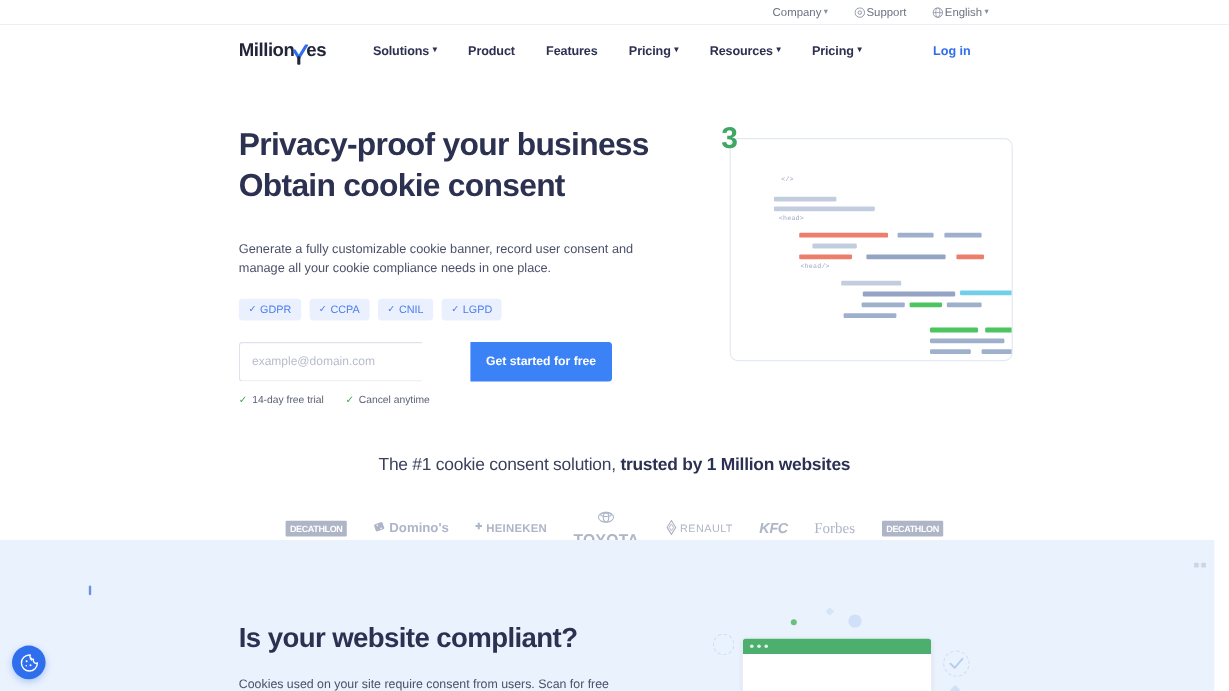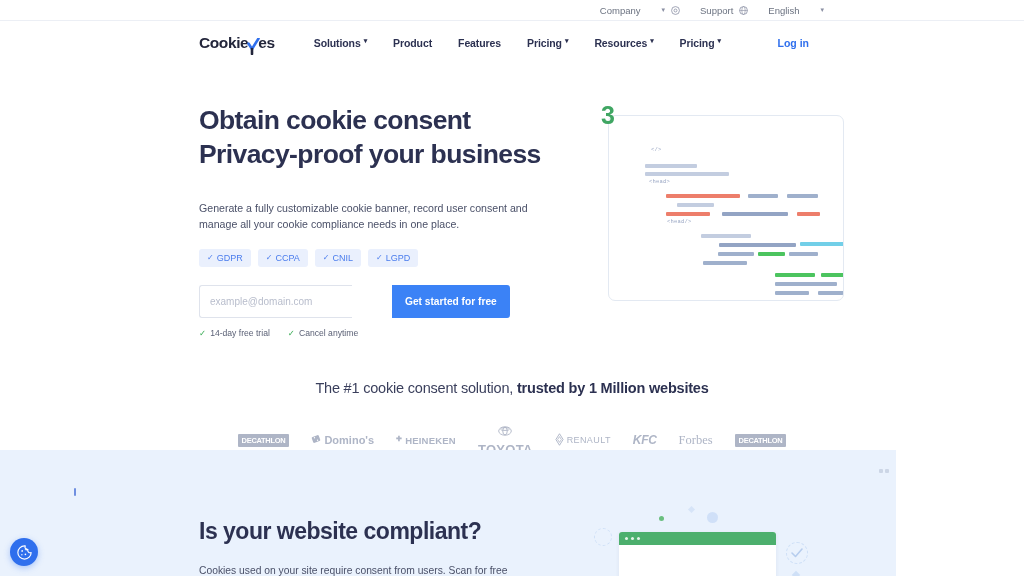--- a/index.html
+++ b/index.html
@@ -16,23 +16,23 @@
   .utilbar {
     height: 21px;
     border-bottom: 1px solid #eceff5;
     display: flex;
     align-items: center;
     justify-content: flex-end;
     padding-right: 200px;
     background: #fff;
   }
   .util-item {
-    display: flex; align-items: center; gap: 20px;
+    display: flex; align-items: center; gap: 1px;
     font-size: 9.5px; color: #6b7280;
-    margin-left: 6px; white-space: nowrap;
+    margin-left: 22px; white-space: nowrap;
   }
   .util-item .caret { font-size: 7px; margin-left: 1px; color: #8a8fa3; }
   .globe-ic, .support-ic { display: inline-block; width: 9px; height: 9px; }
 
   
   .nav {
     height: 43px;
     display: flex; align-items: center;
     padding-left: 199px; padding-right: 199px;
     background: #fff;
@@ -139,21 +139,21 @@
     display: flex; align-items: center; gap: 3px;
   }
   .clogo-box {
     background: #aeb5c6; color: #fff; font-size: 7.5px;
     padding: 2px 4px; letter-spacing: -0.3px; border-radius: 1px;
   }
 
   
   .lower {
     position: absolute; left: 0; top: 450px;
-    width: 896px; height: 126px; background: #eaf2fd;
+    width: 1012px; height: 126px; background: #eaf2fd;
   }
   .lower-inner { padding-left: 199px; padding-top: 68px; }
   .lower-title {
     font-size: 23px; font-weight: bold; color: #2c3151; letter-spacing: -0.5px;
   }
   .lower-sub { margin-top: 20px; font-size: 10.3px; color: #4a5068; }
 
   .browser-mock {
     position: absolute; left: 619px; top: 82px;
     width: 157px; height: 46px; background: #fff;
@@ -215,21 +215,21 @@
             <line x1="1" y1="8" x2="15" y2="8" stroke="#8a8fa3" stroke-width="1.1"></line>
           </svg>
       </span>
       <span>English</span>
       <span class="caret">▾</span>
     </div>
   </div>
 
   <div class="nav">
     <div class="logo">
-      <span>Cookie</span>
+      <span>Million</span>
         <span class="chk">
           <svg width="13" height="17" viewBox="0 0 13 17">
             <path d="M1.5 5.5 L5 11 L11.5 0.5" fill="none" stroke="#2f6fed" stroke-width="2.6" stroke-linecap="round" stroke-linejoin="round"></path>
             <path d="M5 11 L5 16" fill="none" stroke="#23263b" stroke-width="2.6" stroke-linecap="round"></path>
           </svg>
         </span>
         <span>es</span>
     </div>
 
     <div class="navlinks">
@@ -255,22 +255,22 @@
         <span>Pricing</span>
         <span class="caret">▾</span>
       </div>
     </div>
 
     <div class="login">Log in</div>
   </div>
 
   <div class="hero">
     <div class="hero-left">
+      <div class="hero-title">Privacy-proof your business</div>
       <div class="hero-title">Obtain cookie consent</div>
-      <div class="hero-title">Privacy-proof your business</div>
       <div class="hero-sub">Generate a fully customizable cookie banner, record user consent and manage all your cookie compliance needs in one place.</div>
 
       <div class="badges">
         <div class="badge">
           <span class="tick">✓</span>
           <span>GDPR</span>
         </div>
         <div class="badge">
           <span class="tick">✓</span>
           <span>CCPA</span>

